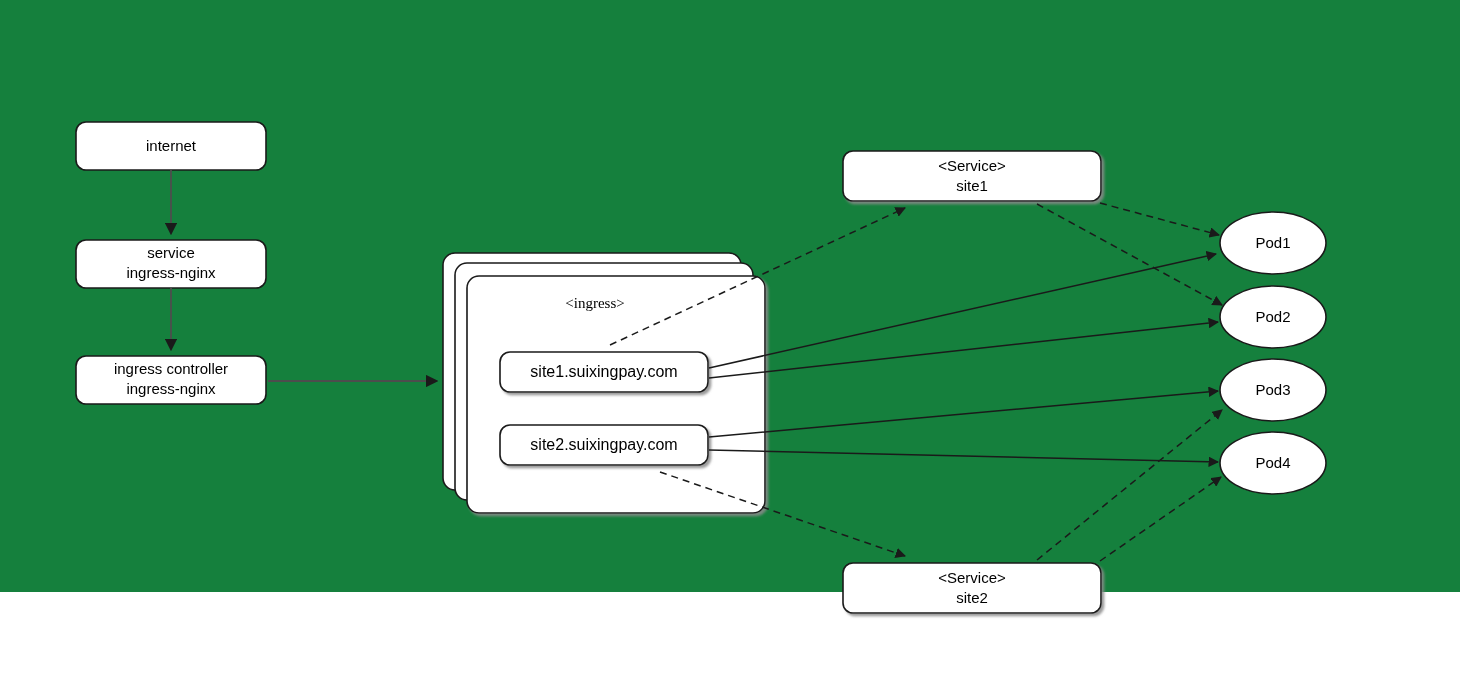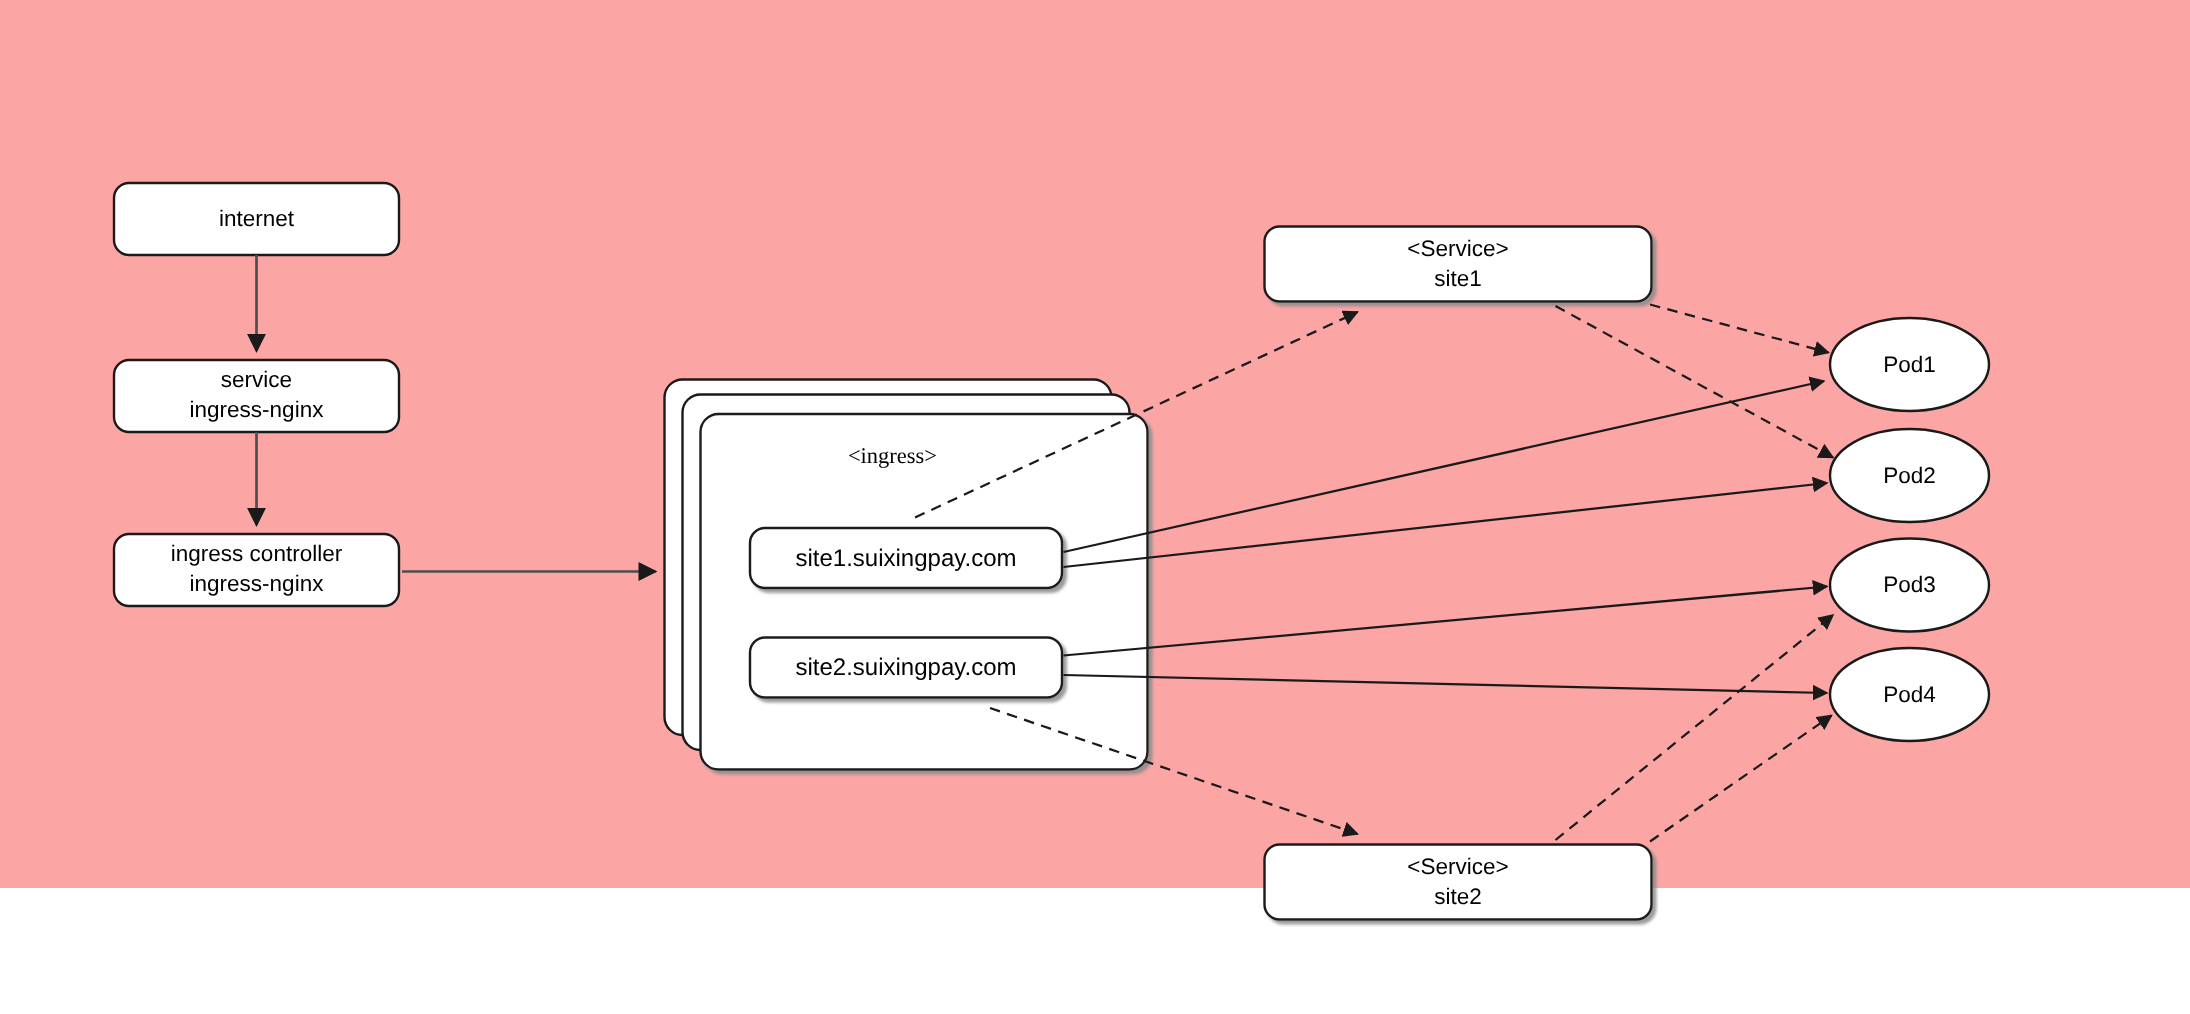--- a/index.html
+++ b/index.html
@@ -11,21 +11,21 @@
   body {
     width: 1460px;
     height: 676px;
     font-family: "Liberation Sans", sans-serif;
     overflow: hidden;
   }
   #diagram-root {
     position: relative;
     width: 1460px;
     height: 592px;
-    background: #fca5a5;
+    background: #15803d;
   }
   svg#diagram {
     display: block;
     width: 1460px;
     height: 676px;
   }
   .node-rect {
     fill: #ffffff;
     stroke: #1a1a1a;
     stroke-width: 1.6;

